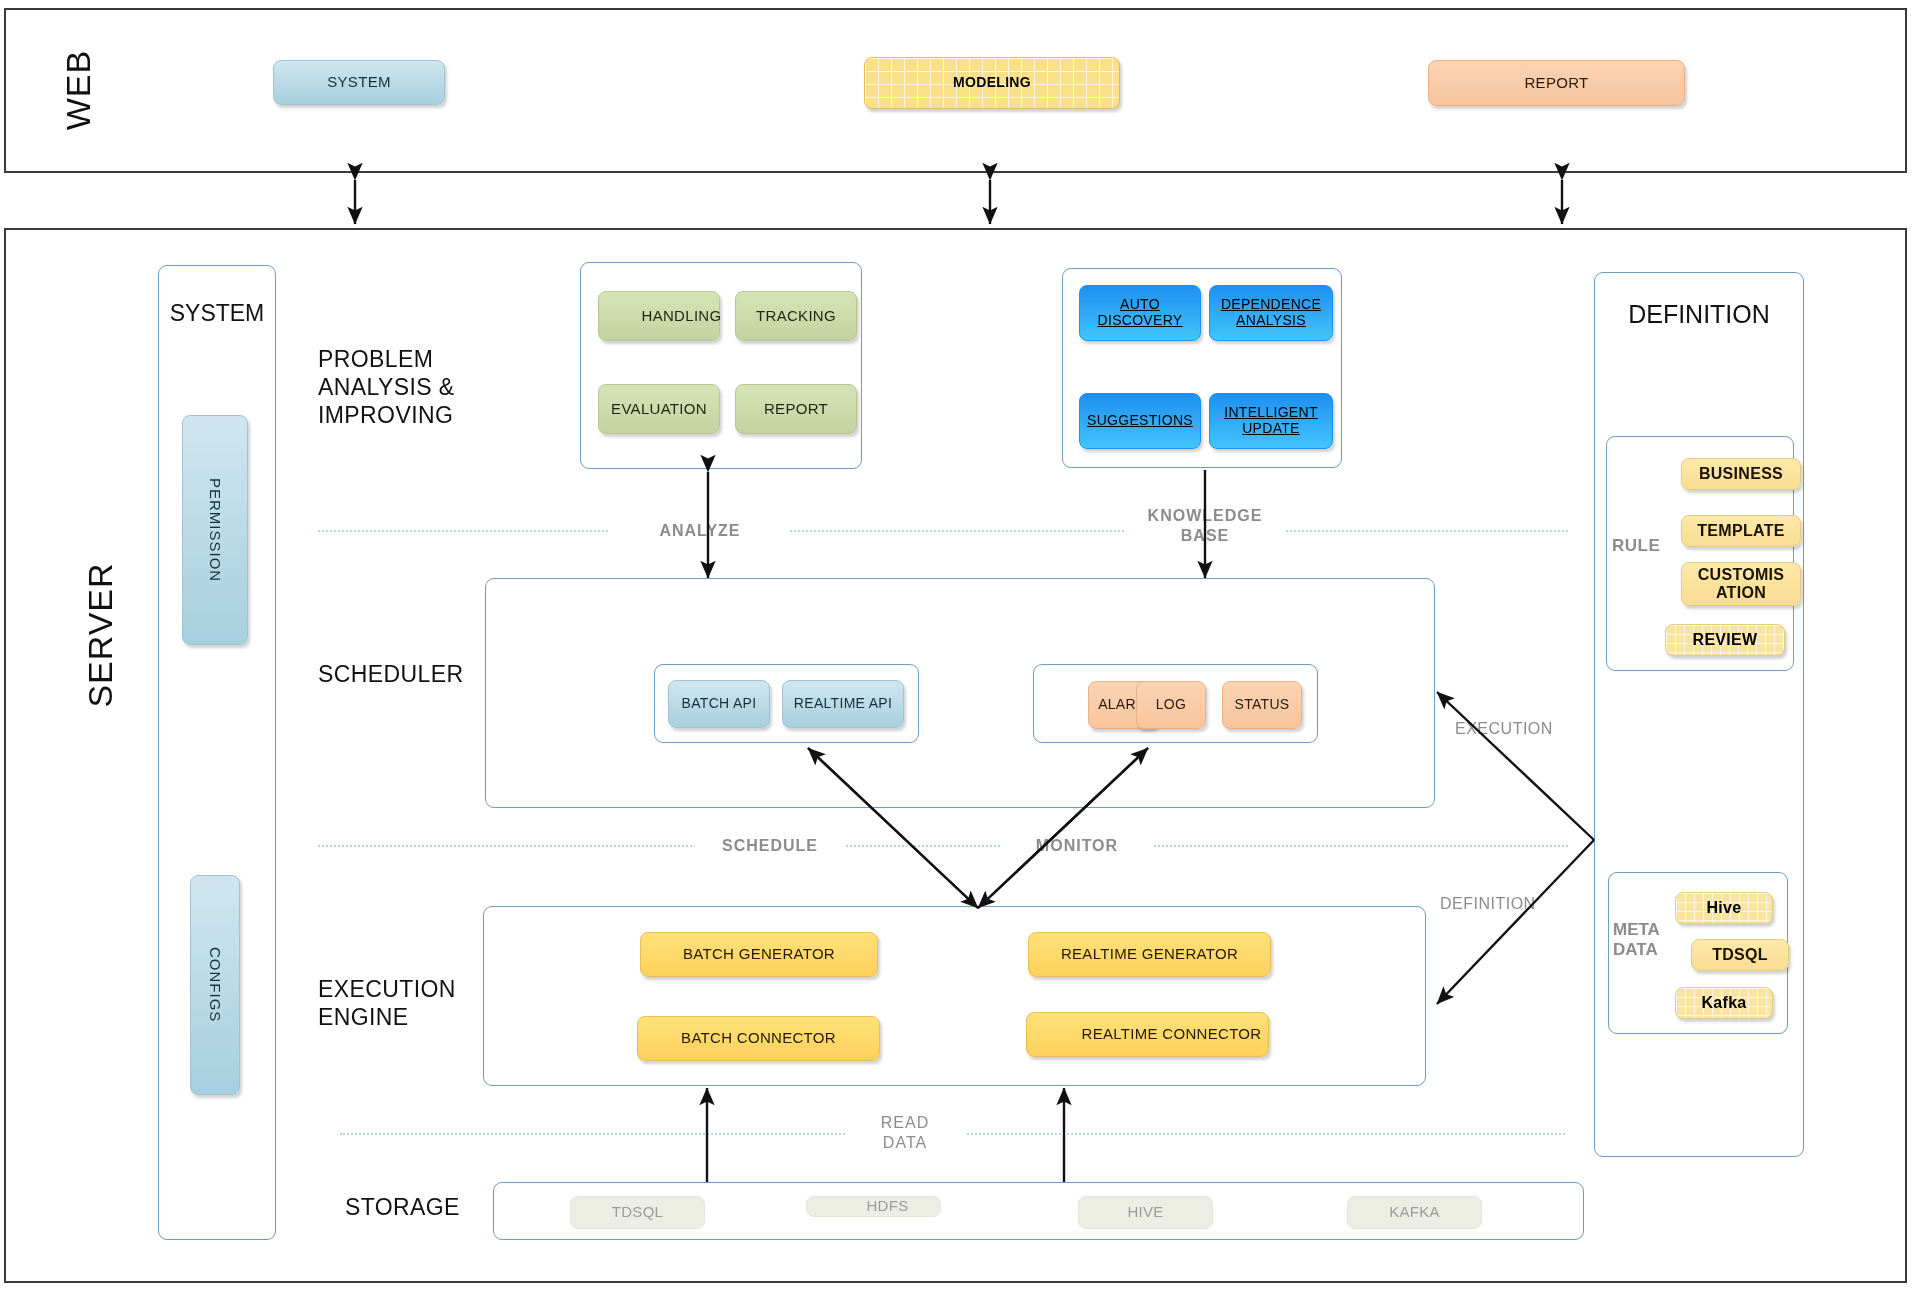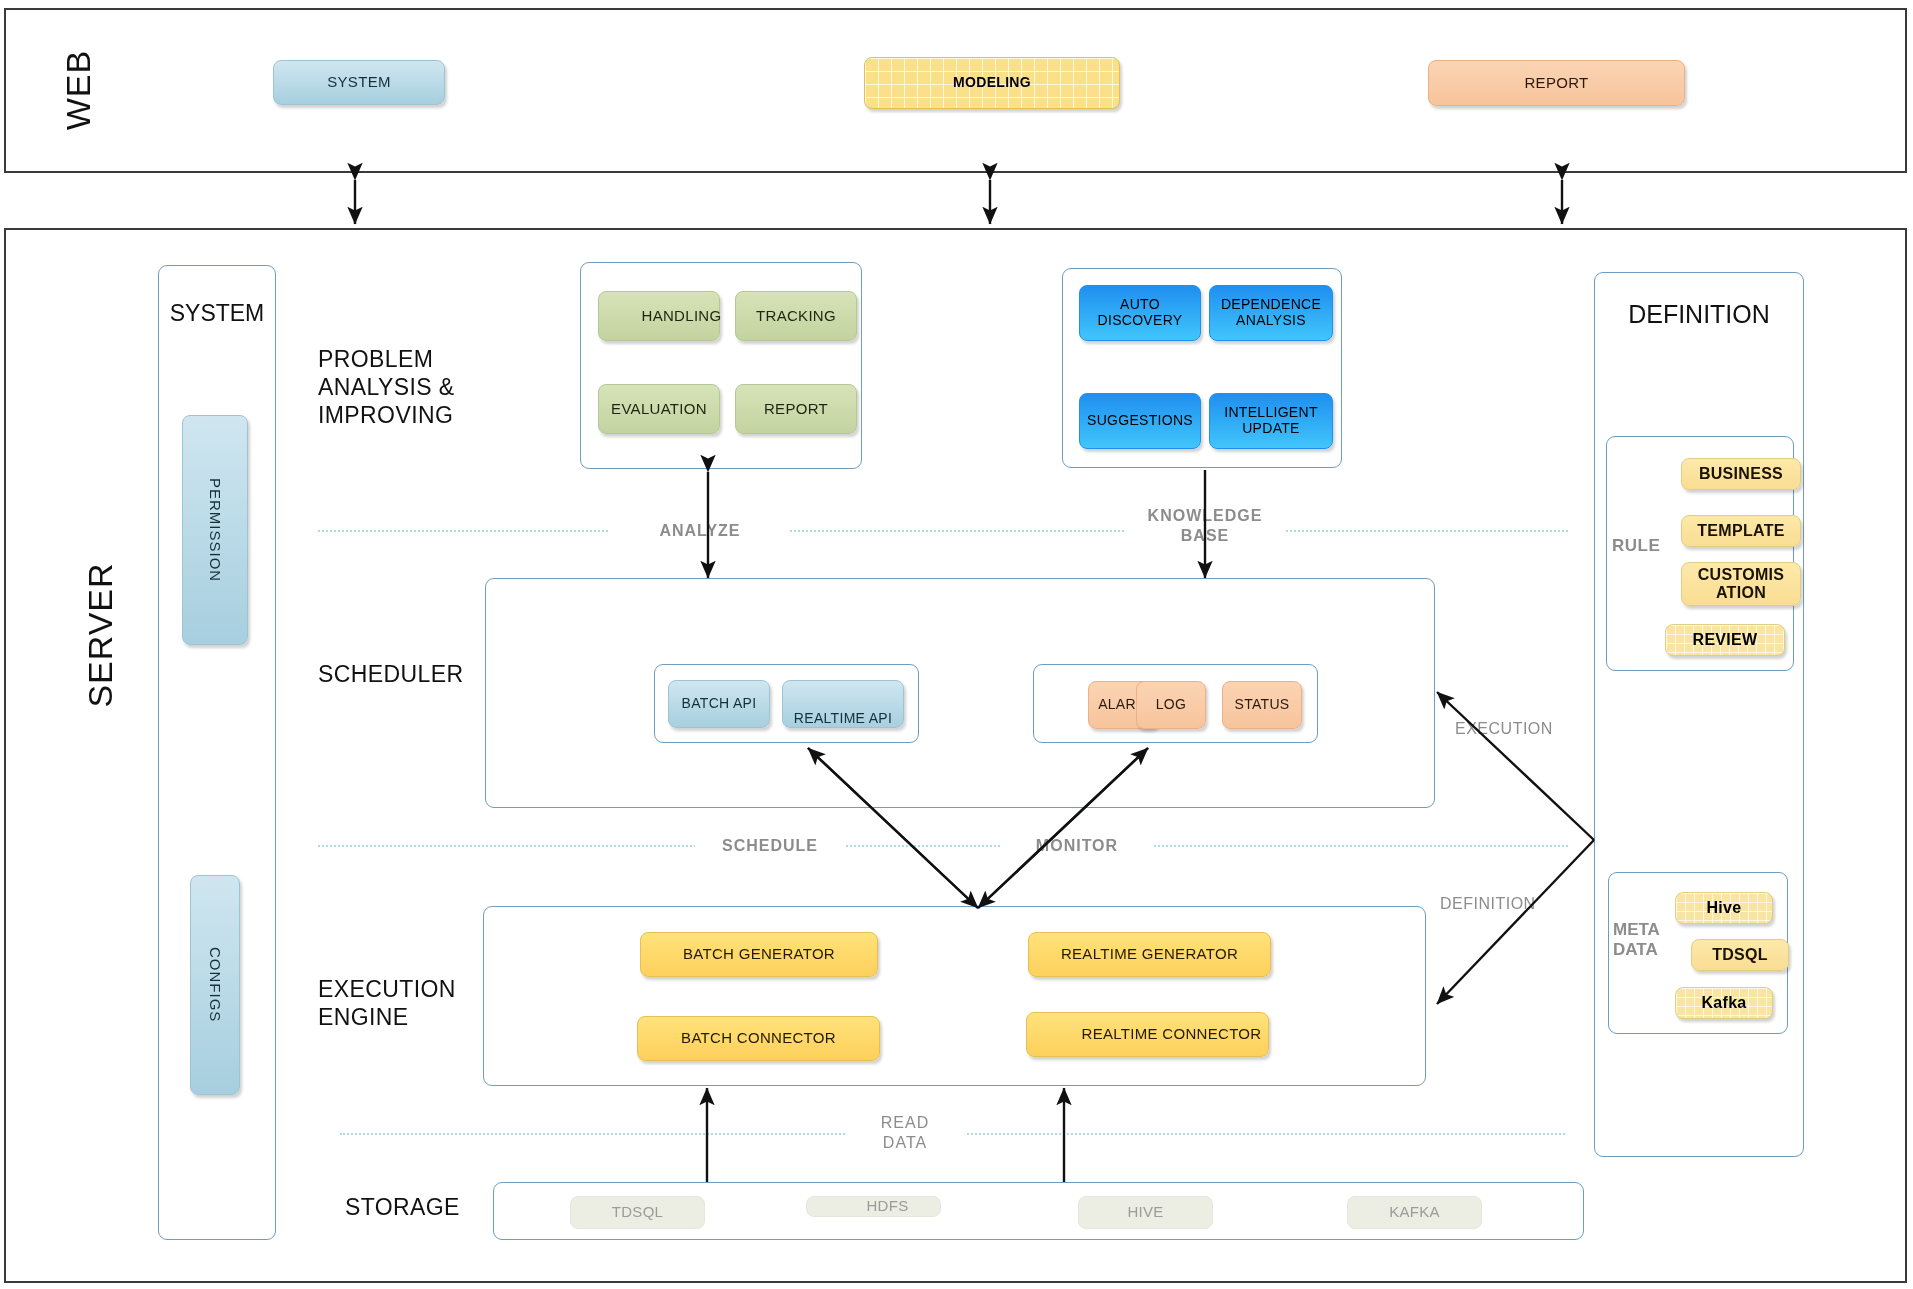--- a/index.html
+++ b/index.html
@@ -23,21 +23,21 @@
   
   .rbox{border-radius:8px;display:flex;align-items:center;justify-content:center;text-align:center;
         font-size:15px;line-height:1.12;letter-spacing:.3px;}
   .shadow{box-shadow:2px 3px 3px rgba(0,0,0,.18);}
 
   .blue-soft{background:linear-gradient(180deg,#cfe6f0 0%,#a7cfdf 100%);border:1px solid #9ec4d4;color:#15303a;}
   .orange-soft{background:linear-gradient(180deg,#fbd4b4 0%,#f7c49c 100%);border:1px solid #e9b188;color:#2b1a0c;}
   .green-soft{background:linear-gradient(180deg,#d7e3b8 0%,#c3d3a0 100%);border:1px solid #b5c894;color:#1d2610;}
   .yellow-soft{background:linear-gradient(180deg,#ffe27a 0%,#fdd05c 100%);border:1px solid #e8bf55;color:#231a00;}
   .yellow-pale{background:linear-gradient(180deg,#fde9a9 0%,#f9dd93 100%);border:1px solid #e3cc85;color:#1a1200;font-weight:bold;margin-left:16px;}
-  .blue-vivid{background:linear-gradient(180deg,#1f8ff0 0%,#41c6fb 100%);border:1px solid #1f8ff0;color:#000;}
+  .blue-vivid{background:linear-gradient(180deg,#1f8ff0 0%,#41c6fb 100%);border:1px solid #1f8ff0;color:#000;text-decoration:underline;}
   .grey-pale{background:#eceee3;border:1px solid #e4e7da;color:#9b9b9b;}
 
   
   .waffle{
     background-color:#fbe08a;
     background-image:
       linear-gradient(to right,rgba(255,255,255,.75) 1.5px,transparent 1.5px),
       linear-gradient(to bottom,rgba(255,255,255,.75) 1.5px,transparent 1.5px);
     background-size:13px 13px;
     border:1px solid #e4bf55;color:#000;
@@ -175,21 +175,21 @@
 <div class="abs flow-label" style="left:1125px;top:506px;width:160px;white-space:pre-line;background:#fff;">KNOWLEDGE
 BASE</div>
 
 <div class="abs row-title" style="left:318px;top:660px;">SCHEDULER</div>
 <div class="abs panel" style="left:485px;top:578px;width:950px;height:230px;"></div>
 
 <div class="abs panel" style="left:654px;top:664px;width:265px;height:79px;"></div>
 <div class="abs rbox shadow blue-soft" style="left:668px;top:680px;width:102px;height:48px;font-size:14px;">
   <span>BATCH API</span>
 </div>
-<div class="abs rbox shadow blue-soft" style="left:782px;top:680px;width:122px;height:48px;font-size:14px;align-items:flex-end;">
+<div class="abs rbox shadow blue-soft" style="left:782px;top:680px;width:122px;height:48px;font-size:14px;">
   <span>REALTIME API</span>
 </div>
 
 <div class="abs panel" style="left:1033px;top:664px;width:285px;height:79px;"></div>
 <div class="abs rbox shadow orange-soft" style="left:1088px;top:681px;width:70px;height:48px;font-size:14px;">
   <span>ALARM</span>
 </div>
 <div class="abs rbox shadow orange-soft" style="left:1136px;top:681px;width:70px;height:48px;font-size:14px;">
   <span>LOG</span>
 </div>

